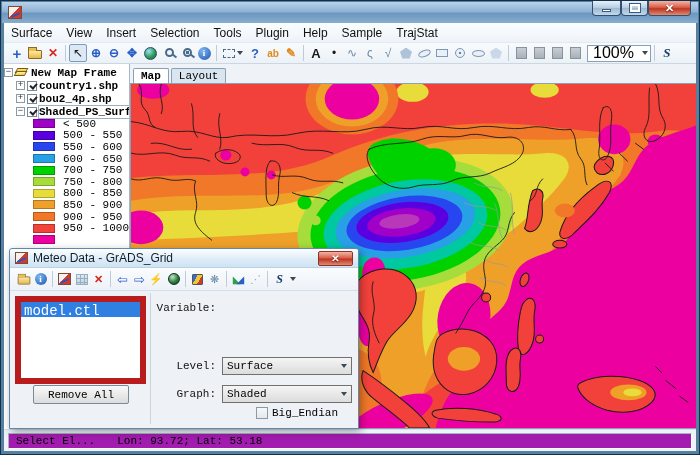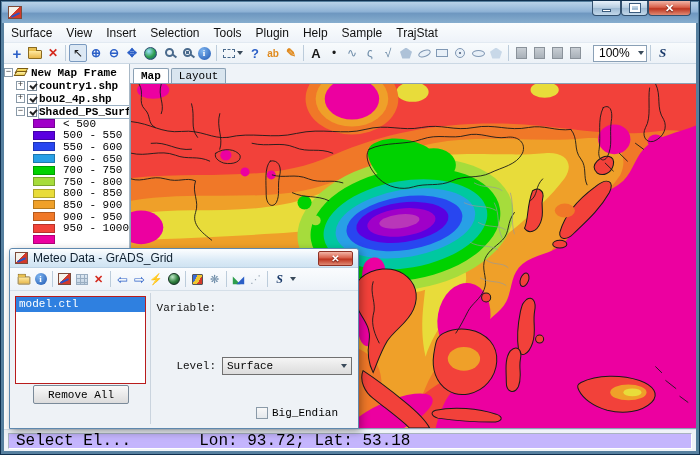--- a/index.html
+++ b/index.html
@@ -40,21 +40,21 @@
   .mag .inbox{position:absolute;left:1px;top:1px;width:3px;height:3px;background:#4A6A8C;}
   .infoc{width:13px;height:13px;border-radius:50%;background:radial-gradient(circle at 35% 30%,#7FB6F0,#1C54B0);color:#fff;font-size:9px;font-weight:bold;font-family:"Liberation Serif",serif;display:flex;align-items:center;justify-content:center;}
   .dashrect{width:12px;height:9px;border:1px dashed #4A6A8C;}
   .shp-rect{width:12px;height:8px;border:1px solid #8098B4;background:#E8F0F8;}
   .shp-oval{width:13px;height:7px;border:1px solid #8098B4;border-radius:50%;background:#E8F0F8;}
   .shp-oval-slant{transform:rotate(-20deg);}
   .shp-circledot{width:10px;height:10px;border:1px solid #8098B4;border-radius:50%;background:#E8F0F8;position:relative;}
   .shp-circledot::after{content:"";position:absolute;left:3px;top:3px;width:2px;height:2px;border-radius:50%;background:#44587A;}
   .shp-pent{width:12px;height:11px;background:#AEC2D8;clip-path:polygon(50% 0,100% 38%,81% 100%,19% 100%,0 38%);}
   .graypage{width:11px;height:12px;background:linear-gradient(#C8CED4,#A8B0B8);border:1px solid #8A929A;}
-  .zoombox{height:17px;border:1px solid #8AA0B6;background:#fff;display:flex;align-items:center;font-size:12px;padding:0 2px 0 5px;margin-left:9px;}
+  .zoombox{height:17px;border:1px solid #8AA0B6;background:#fff;display:flex;align-items:center;font-size:16px;padding:0 2px 0 5px;margin-left:3px;}
   .zoombox .arr{margin-left:8px;}
   .arrdn{width:0;height:0;border-left:3px solid transparent;border-right:3px solid transparent;border-top:4px solid #3A4A5A;display:inline-block;}
   .script-s{font-family:"Liberation Serif",serif;font-weight:bold;font-style:italic;color:#1A3A6A;font-size:13px;}
   
   .mainrow { flex:1; display:flex; min-height:0; }
   .sidebar { width:126px; background:#fff; border-right:1px solid #A8B8C6; overflow:hidden; font-family:"Liberation Mono",monospace; padding-top:2px; }
   .trow { display:flex; align-items:center; height:13px; font-size:11px; font-weight:bold; white-space:nowrap; }
   .expander{width:9px;height:9px;border:1px solid #8A9AA8;background:#fff;font-size:9px;line-height:7px;text-align:center;color:#333;margin:0 2px 0 0;font-weight:normal;flex:none;}
   .chk{width:10px;height:10px;border:1px solid #7A8A98;background:#fff;position:relative;margin-right:2px;flex:none;}
   .chk::after{content:"";position:absolute;left:2px;top:1px;width:5px;height:3px;border-left:2px solid #222;border-bottom:2px solid #222;transform:rotate(-48deg);}
@@ -66,38 +66,38 @@
   .focusbox{outline:1px solid #9AB0C4;}
   
   .mappanel { flex:1; display:flex; flex-direction:column; min-width:0; }
   .tabstrip { height:19px; display:flex; align-items:flex-end; padding-left:3px; background:#EFF3F8; }
   .tab { font-family:"Liberation Mono",monospace; font-size:11px; padding:1px 7px 1px 7px; border:1px solid #8AA0B4; border-bottom:none; border-radius:2px 2px 0 0; background:#D9E5EF; margin-right:2px; }
   .tab.active { background:#fff; font-weight:bold; position:relative; top:1px; padding-bottom:2px; }
   .mapbox { flex:1; position:relative; border:1px solid #8AA0B4; border-right:none; background:#F2413A; min-height:0; }
   .mapbox svg { position:absolute; inset:0; width:100%; height:100%; }
   
   .statusbar { height:22px; background:#EFF3F8; border-top:1px solid #D8E2EC; display:flex; align-items:center; padding:0 4px; }
-  .status-in { flex:1; height:16px; border:1px solid #A8B4C0; border-right-color:#fff; border-bottom-color:#fff; background:#c4b5fd; display:flex; align-items:center; font-family:"Liberation Mono",monospace; font-size:16px; padding-left:7px;gap:46px; }
+  .status-in { flex:1; height:16px; border:1px solid #A8B4C0; border-right-color:#fff; border-bottom-color:#fff; background:#a21caf; display:flex; align-items:center; font-family:"Liberation Mono",monospace; font-size:11px; padding-left:7px; }
   .status-coords{ margin-left:22px; }
   
   .dialog { position:absolute; left:8px; top:247px; width:350px; height:181px; z-index:40;
     border:1px solid #5E88AE; background:#EEF2F6; box-shadow:2px 3px 8px rgba(0,0,0,.35); border-radius:3px 3px 0 0; }
   .dlg-title { height:19px; background:linear-gradient(#FDFEFF,#DCEBF7 60%,#CFE3F2); border-bottom:1px solid #BCD2E4; display:flex; align-items:center; padding-left:5px; border-radius:3px 3px 0 0; }
   .dlg-title-text { font-size:12px; color:#10202F; margin-left:5px; }
   .dlg-close { position:absolute; right:5px; top:2px; width:35px; height:15px; border:1px solid #8F3226; border-radius:2px;
     background:linear-gradient(#F2B5A6,#D8604A 45%,#BE3520 55%,#E08A74); color:#fff; font-size:10px; font-weight:bold; display:flex; align-items:center; justify-content:center; text-shadow:0 1px 1px #5e1008; }
   .dlg-toolbar { height:23px; background:linear-gradient(#FAFCFE,#EDF2F8); border-bottom:1px solid #D5DFE8; display:flex; align-items:center; padding-left:5px; }
   .dtb { width:17px; height:17px; display:flex; align-items:center; justify-content:center; font-size:11px; }
   .mi-logo{width:13px;height:12px;background:linear-gradient(135deg,#f5f1e8 45%,#d23a2a 45%);border:1px solid #7c4a3a;position:relative;}
   .mi-logo::after{content:"";position:absolute;left:1px;top:6px;width:9px;height:2px;background:#2a52c7;transform:rotate(-25deg);}
   .tbl-ic{width:12px;height:11px;border:1px solid #9AAEC2;background:linear-gradient(#DDE8F2,#C2D2E2);position:relative;}
   .tbl-ic::after{content:"";position:absolute;left:3px;top:0;bottom:0;width:1px;background:#9AAEC2;box-shadow:4px 0 0 #9AAEC2;}
   .tbl-ic::before{content:"";position:absolute;top:3px;left:0;right:0;height:1px;background:#9AAEC2;box-shadow:0 4px 0 #9AAEC2;}
   .flag-ic{width:11px;height:11px;background:linear-gradient(120deg,#3A6AD4 33%,#F0C830 33%,#F0C830 66%,#D43A2A 66%);border:1px solid #555;border-radius:1px;}
-  .dlg-list { position:absolute; left:5px; top:47px; width:131px; height:88px; background:#fff; border:1px solid #b91c1c; font-family:"Liberation Mono",monospace; font-size:11px; }
+  .dlg-list { position:absolute; left:5px; top:47px; width:131px; height:88px; background:#fff; border:6px solid #b91c1c; font-family:"Liberation Mono",monospace; font-size:14px; }
   .dlg-list .row-sel { height:15px; background:#2F80E0; color:#fff; padding:1px 0 0 3px; }
   .dlg-divider { position:absolute; left:140px; top:44px; bottom:4px; width:1px; background:#CAD4DE; }
   .removeall { position:absolute; left:23px; top:136px; width:96px; height:19px; border:1px solid #7A8A99; border-radius:2px;
     background:linear-gradient(#F9F9F9,#DCDCDC); font-family:"Liberation Mono",monospace; font-size:11px; display:flex; align-items:center; justify-content:center; }
   .formrow { position:absolute; left:146px; width:196px; height:18px; display:flex; align-items:center; font-family:"Liberation Mono",monospace; font-size:11px; }
   .flabel { width:66px; text-align:right; padding-right:6px; color:#111; flex:none; }
   .combo { flex:1; height:18px; border:1px solid #707070; background:linear-gradient(#F5F5F5,#DCDCDC); display:flex; align-items:center; padding-left:4px; position:relative; }
   .combo.white { background:#fff; }
   .combo .arr { position:absolute; right:4px; top:6px; }
   .chkrow { position:absolute; left:146px; top:158px; width:196px; display:flex; align-items:center; font-family:"Liberation Mono",monospace; font-size:11px;text-align:right; }
@@ -504,19 +504,26 @@
     <div class="formrow" style="top:50px;">
       <span class="flabel">Variable:</span>
     </div>
     <div class="formrow" style="top:108px;">
       <span class="flabel">Level:</span>
       <div class="combo">
         <span>Surface</span>
         <span class="arr arrdn"></span>
       </div>
     </div>
+    <div class="formrow" style="top:136px;">
+      <span class="flabel">Graph:</span>
+      <div class="combo">
+        <span>Shaded</span>
+        <span class="arr arrdn"></span>
+      </div>
+    </div>
     <div class="chkrow">
       <span class="chkbox"></span>
       <span>Big_Endian</span>
     </div>
   </div>
 
 </div>
 
 </body></html>

